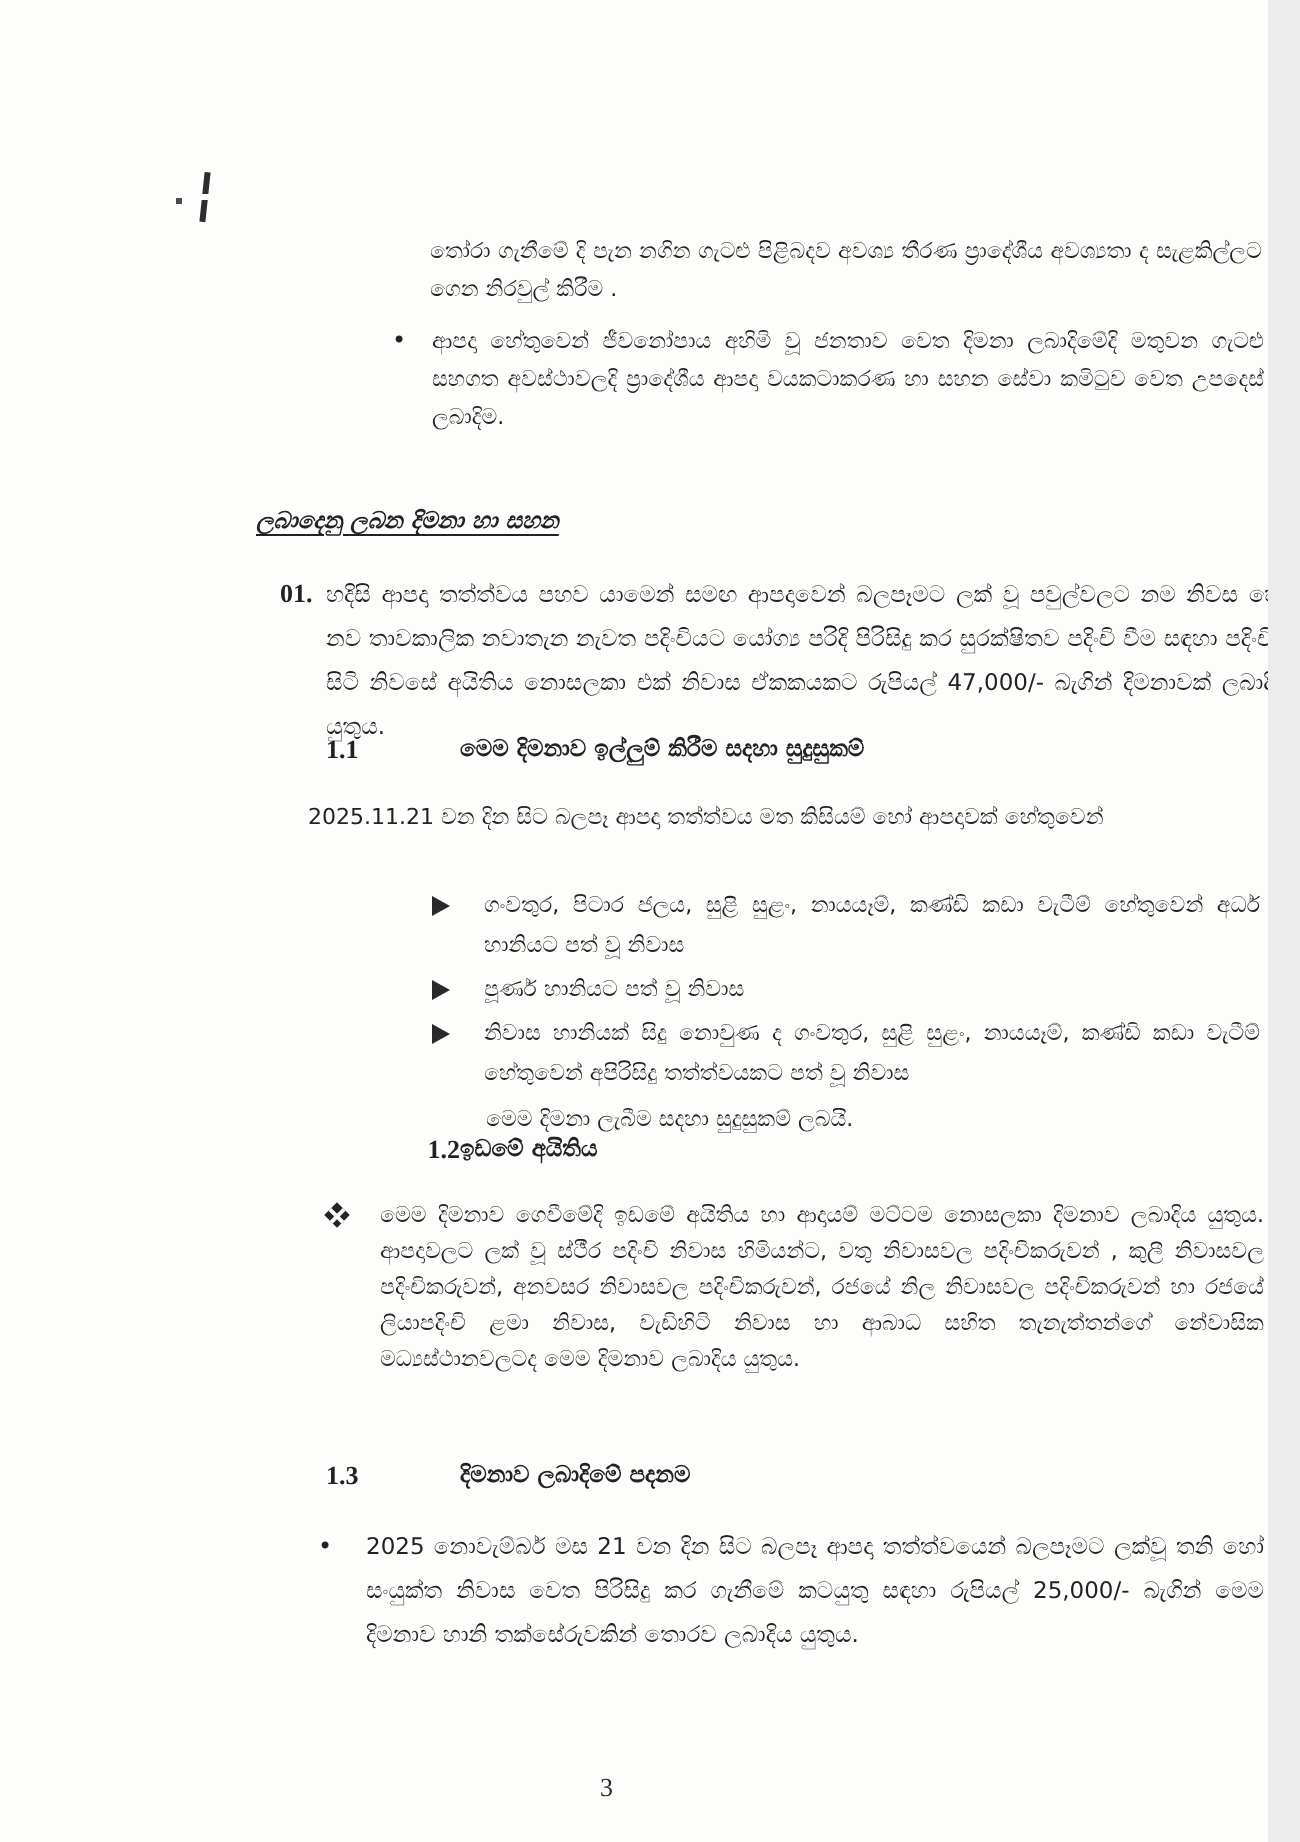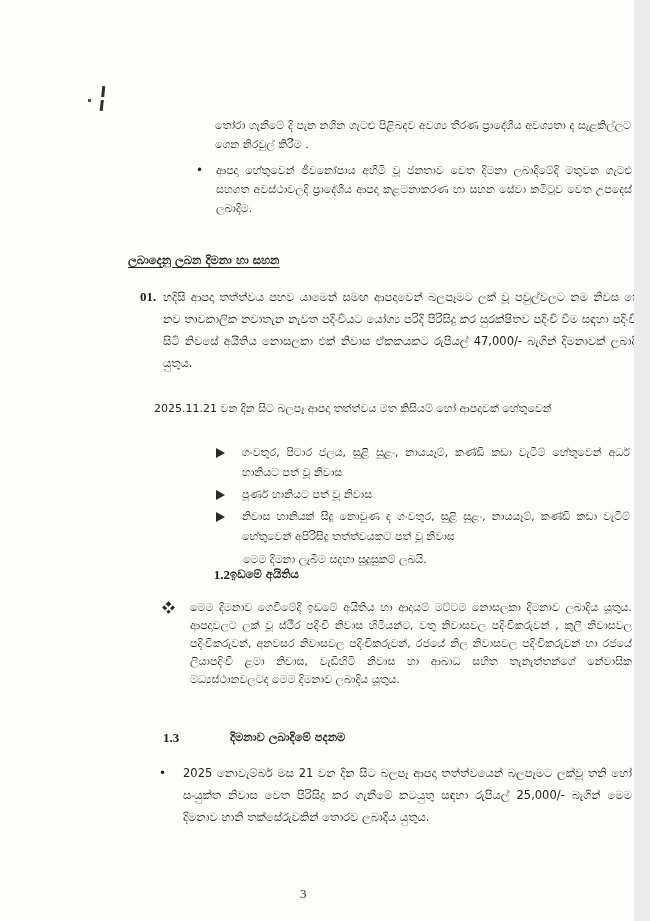--- a/index.html
+++ b/index.html
@@ -15,21 +15,21 @@
   .para { text-align:justify; line-height:19px; }
   .row { display:flex; align-items:flex-start; }
   .num {
     font-family:"Liberation Serif","DejaVu Serif",serif;
     font-weight:700; font-size:13px; line-height:15px;
   }
   .subhead { font-weight:700; font-size:11.5px; line-height:15px; }
   .subhead-num { min-width:67px; }
   .section-heading {
     font-weight:700; font-size:11.5px;
-    text-decoration:underline; text-underline-offset:3px;
+    text-decoration:underline; text-underline-offset:3px;font-style:italic;
   }
   
   .carry-para { left:215px; top:116px; width:416px; }
   .carry-bullet { left:196px; top:161px; width:437px; }
   .carry-bullet .marker { width:20px; font-size:12px; line-height:19px; }
   .carry-bullet .txt { width:416px; }
   
   .sec-head { left:128px; top:253px; }
   
   .item01 { left:140px; top:286px; width:505px; }
@@ -97,30 +97,34 @@
 
   <div class="abs pen-mark">
     <div class="pen-dot"></div>
     <div class="pen-stroke"></div>
   </div>
 
   <div class="abs para carry-para">තෝරා ගැනීමේ දි පැන නගින ගැටළු පිළිබදව අවශ්‍ය තීරණ ප්‍රාදේශීය අවශ්‍යතා ද සැළකිල්ලට ගෙන නිරවුල් කිරීම .</div>
 
   <div class="abs row carry-bullet">
     <span class="marker">•</span>
-    <div class="para txt">ආපදා හේතුවෙන් ජීවනෝපාය අහිමි වූ ජනතාව වෙත දිමනා ලබාදිමේදි මතුවන ගැටළු සහගත අවස්ථාවලදි ප්‍රාදේශීය ආපදා කළමනාකරණ හා සහන සේවා කමිටුව වෙත උපදෙස් ලබාදිම.</div>
+    <div class="para txt">ආපදා හේතුවෙන් ජීවනෝපාය අහිමි වූ ජනතාව වෙත දිමනා ලබාදිමේදි මතුවන ගැටළු සහගත අවස්ථාවලදි ප්‍රාදේශීය ආපදා වයකටාකරණ හා සහන සේවා කමිටුව වෙත උපදෙස් ලබාදිම.</div>
   </div>
 
   <div class="abs section-heading sec-head">ලබාදෙනු ලබන දිමනා හා සහන</div>
 
   <div class="abs row item01">
     <span class="num">01.</span>
     <div class="para txt">හදිසි ආපදා තත්ත්වය පහව යාමෙන් සමඟ ආපදාවෙන් බලපෑමට ලක් වූ පවුල්වලට නම නිවස හෝ නව තාවකාලික නවාතැන නැවත පදිංචියට යෝග්‍ය පරිදි පිරිසිදු කර සුරක්ෂිතව පදිංචි වීම සඳහා පදිංචිව සිටි නිවසේ අයිතිය නොසලකා එක් නිවාස ඒකකයකට රුපියල් 47,000/- බැගින් දිමනාවක් ලබාදිය යුතුය.</div>
   </div>
 
+  <div class="abs row sub11">
+    <span class="num subhead-num">1.1</span>
+    <span class="subhead">මෙම දිමනාව ඉල්ලුම් කිරීම සදහා සුදුසුකම්</span>
+  </div>
 
   <div class="abs para intro-para">2025.11.21 වන දින සිට බලපෑ ආපදා තත්ත්වය මත කිසියම් හෝ ආපදාවක් හේතුවෙන්</div>
 
   <div class="abs arrow-list">
     <div class="row arrow-item">
       <span class="arrow-cell">
         <span class="arrow-glyph"></span>
         </span>
       <div class="para txt">ගංවතුර, පිටාර ජලය, සුළි සුළං, නායයෑම්, කණ්ඩි කඩා වැටීම් හේතුවෙන් අර්ධ හානියට පත් වූ නිවාස</div>
     </div>

